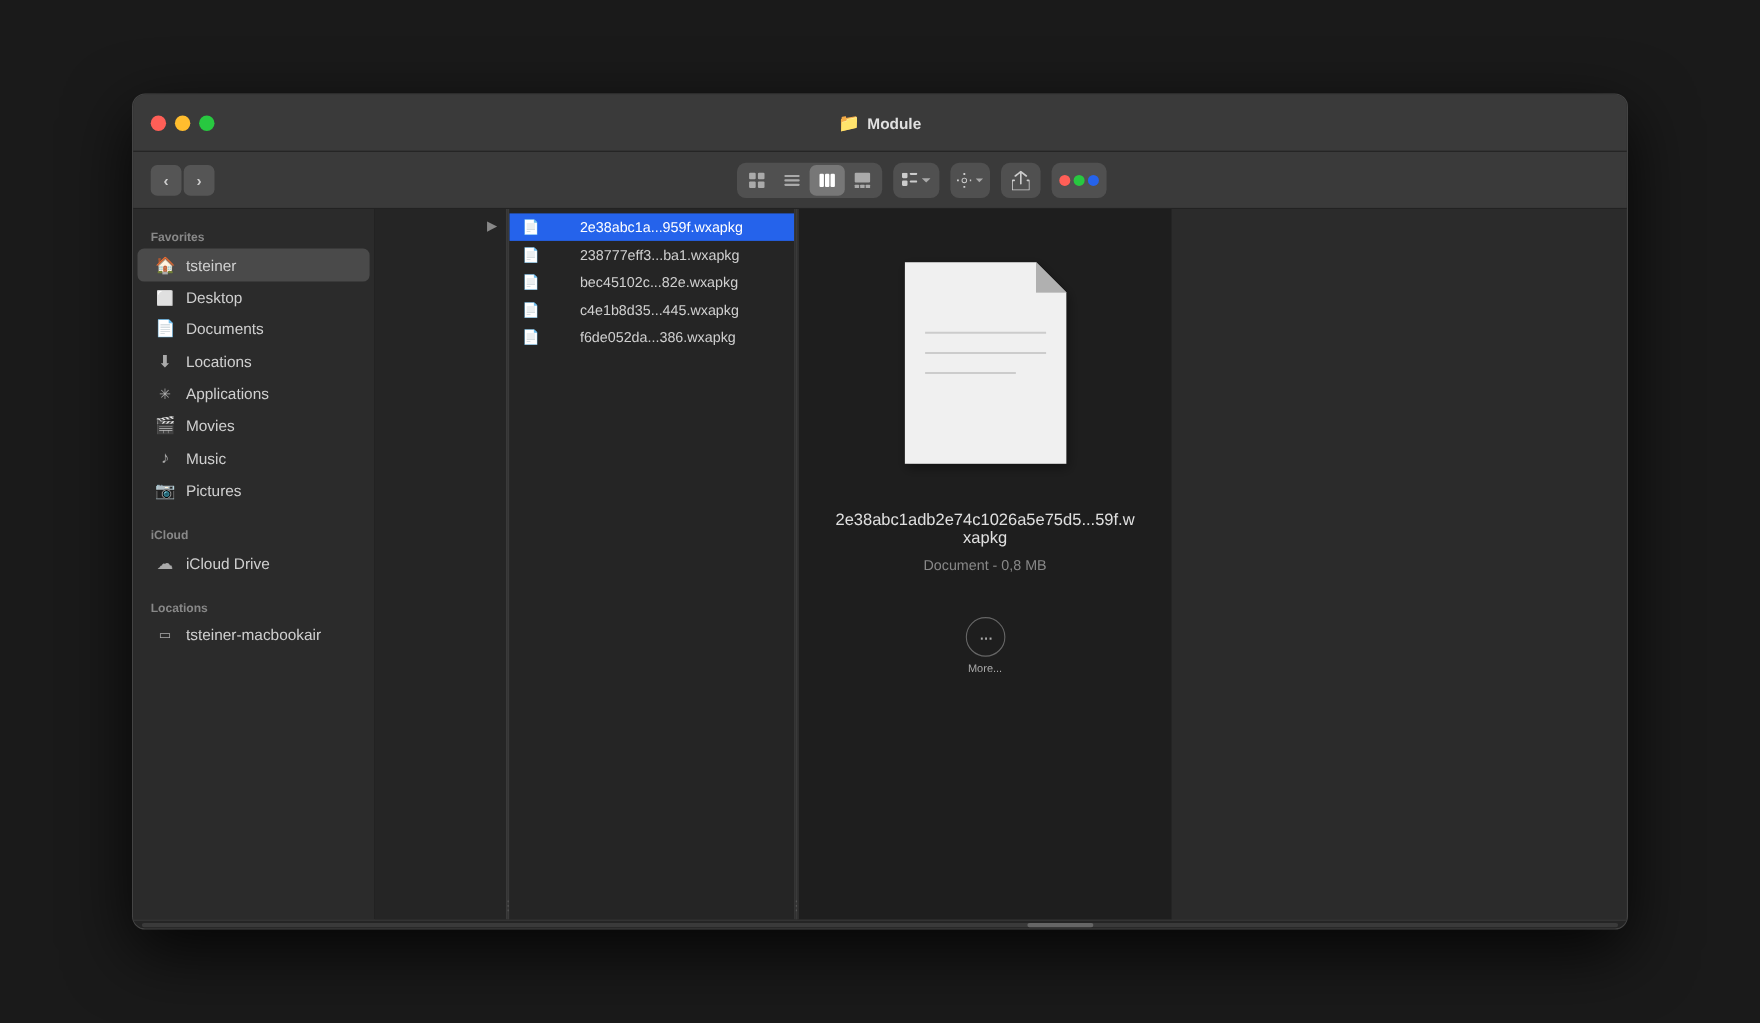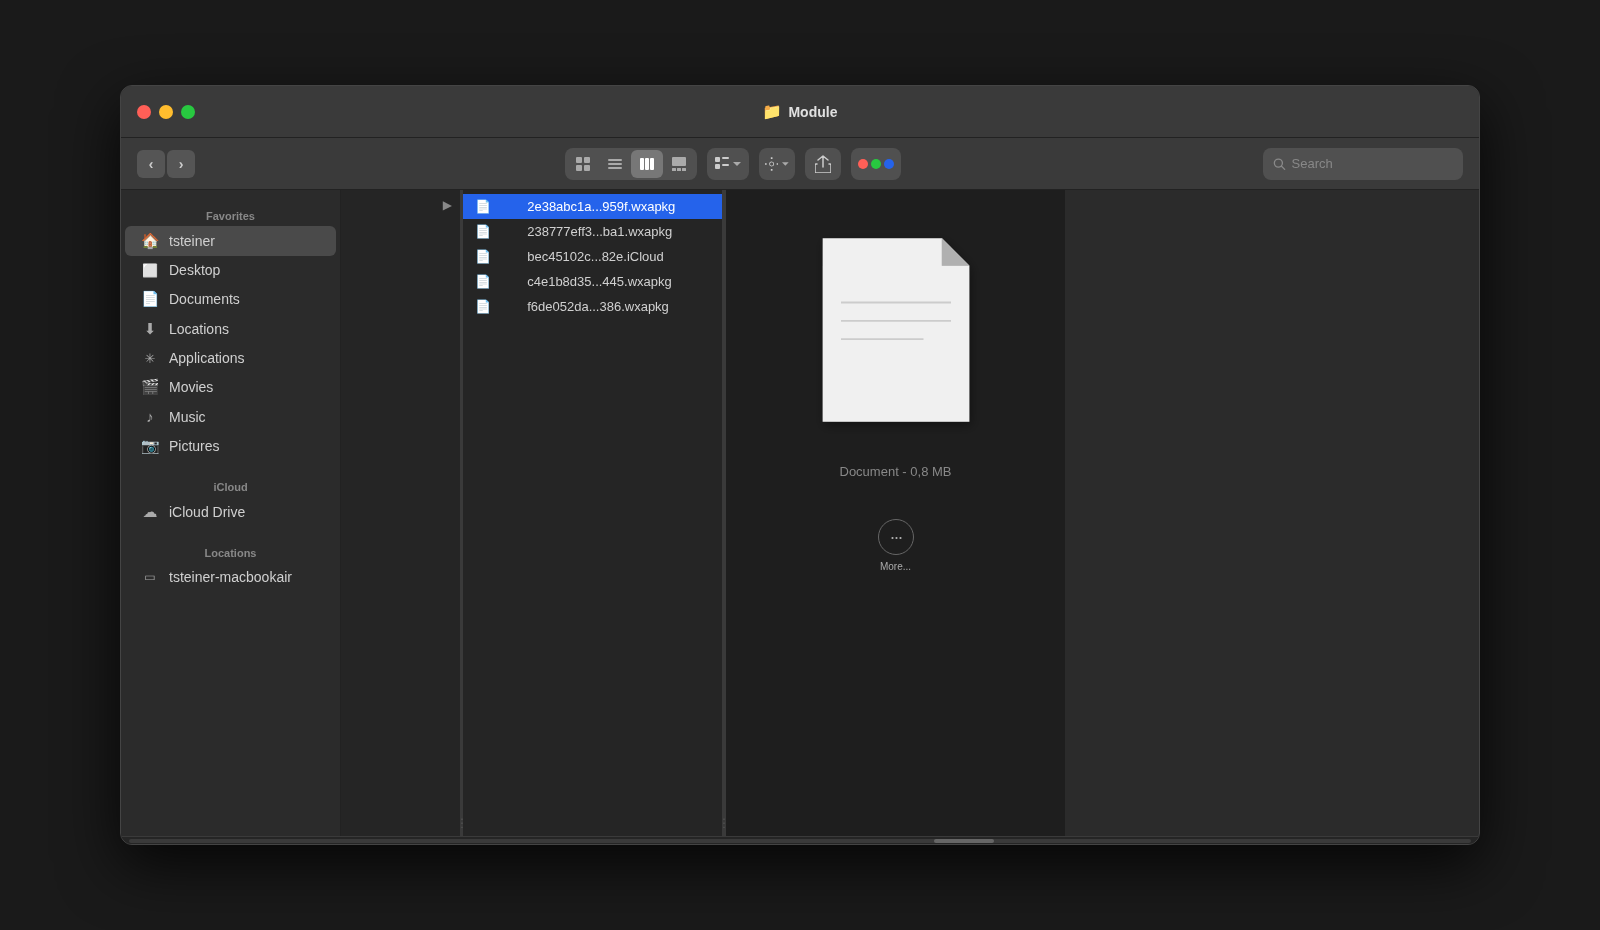--- a/index.html
+++ b/index.html
@@ -232,21 +232,20 @@
     .sidebar::-webkit-scrollbar-track { background: transparent; }
     .sidebar::-webkit-scrollbar-thumb { background: #555; border-radius: 2px; }
 
     .sidebar-section-label {
       color: #888;
       font-size: 11px;
       font-weight: 600;
       padding: 8px 16px 4px;
       text-transform: none;
       letter-spacing: 0;
-      text-align: center;
     }
 
     .sidebar-item {
       display: flex;
       align-items: center;
       gap: 10px;
       padding: 6px 16px;
       cursor: pointer;
       border-radius: 6px;
       margin: 0 4px;
@@ -520,27 +519,20 @@
     <button class="tag-btn">
       <div style="display:flex;gap:3px;align-items:center;">
         <div style="width:10px;height:10px;border-radius:50%;background:#ff5f57;"></div>
         <div style="width:10px;height:10px;border-radius:50%;background:#28c840;"></div>
         <div style="width:10px;height:10px;border-radius:50%;background:#2563eb;"></div>
       </div>
     </button>
 
     <div style="flex:1"></div>
 
-    <div class="search-box">
-      <svg width="14" height="14" viewBox="0 0 14 14" fill="#888">
-        <circle cx="6" cy="6" r="4.5" stroke="#888" stroke-width="1.5" fill="none"></circle>
-        <line x1="9.5" y1="9.5" x2="13" y2="13" stroke="#888" stroke-width="1.5" stroke-linecap="round"></line>
-      </svg>
-      <input type="text" placeholder="Search" style="">
-    </div>
   </div>
 
   <div class="main-content">
 
     <div class="sidebar">
       <div class="sidebar-section-label">Favorites</div>
 
       <div class="sidebar-item active">
         <span class="sidebar-item-icon">🏠</span>
         <span>tsteiner</span>
@@ -602,21 +594,21 @@
         <div class="file-item selected">
           <span class="file-item-icon">📄</span>
           <span class="file-item-name">2e38abc1a...959f.wxapkg</span>
         </div>
         <div class="file-item">
           <span class="file-item-icon">📄</span>
           <span class="file-item-name">238777eff3...ba1.wxapkg</span>
         </div>
         <div class="file-item">
           <span class="file-item-icon">📄</span>
-          <span class="file-item-name">bec45102c...82e.iCloud</span>
+          <span class="file-item-name">bec45102c...82e.wxapkg</span>
         </div>
         <div class="file-item">
           <span class="file-item-icon">📄</span>
           <span class="file-item-name">c4e1b8d35...445.wxapkg</span>
         </div>
         <div class="file-item">
           <span class="file-item-icon">📄</span>
           <span class="file-item-name">f6de052da...386.wxapkg</span>
         </div>
       </div>
@@ -639,20 +631,21 @@
             <path d="M150 20 L150 50 L180 50 Z" fill="#c8c8c8"></path>
 
             <path d="M150 20 L180 50 L150 50 Z" fill="#b0b0b0"></path>
 
             <line x1="40" y1="90" x2="160" y2="90" stroke="#ccc" stroke-width="2"></line>
             <line x1="40" y1="110" x2="160" y2="110" stroke="#ccc" stroke-width="2"></line>
             <line x1="40" y1="130" x2="130" y2="130" stroke="#ccc" stroke-width="2"></line>
           </svg>
         </div>
 
+        <div class="preview-filename">2e38abc1adb2e74c1026a5e75d5...59f.wxapkg</div>
         <div class="preview-meta">Document - 0,8 MB</div>
 
         <div class="preview-more-btn">
           <div class="preview-more-circle">···</div>
           <div class="preview-more-label">More...</div>
         </div>
       </div>
     </div>
   </div>
 

